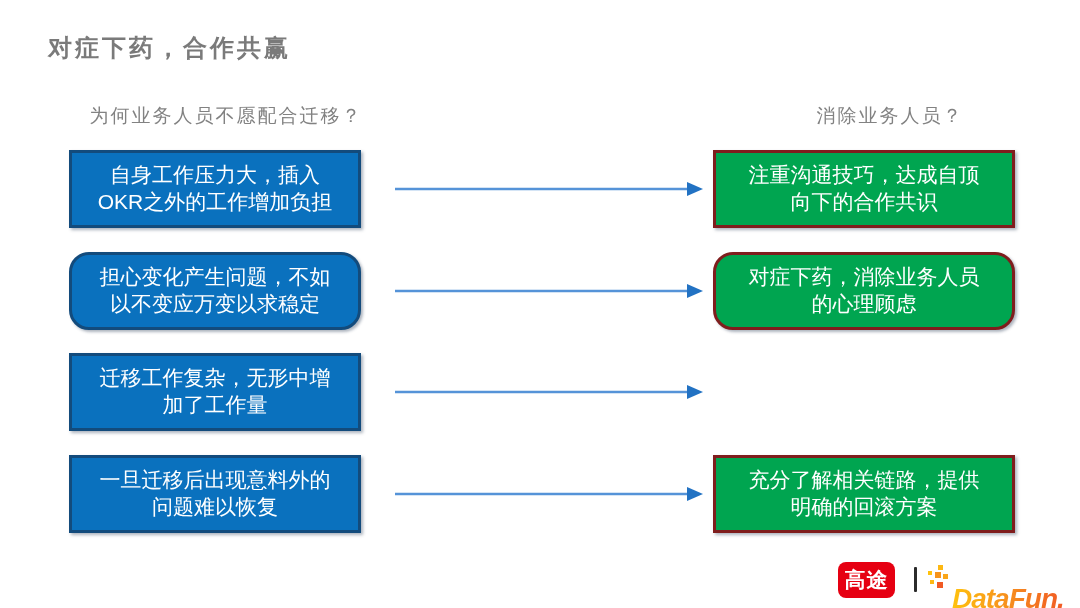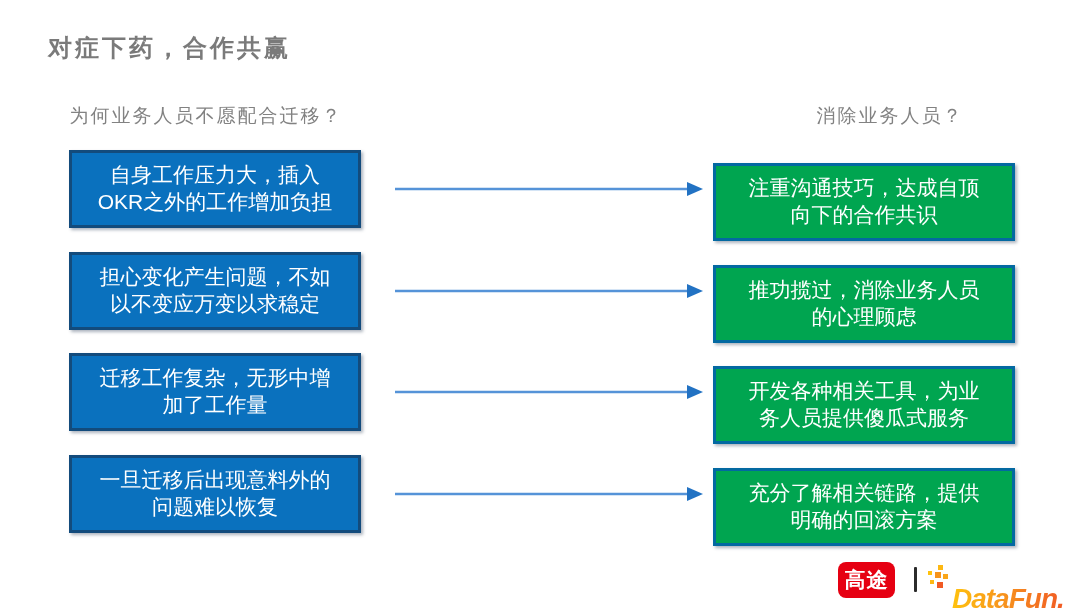--- a/index.html
+++ b/index.html
@@ -12,40 +12,40 @@
 
   .title{
     position:absolute;left:48px;top:32px;
     font-size:24px;font-weight:bold;color:#7a7a7a;letter-spacing:3px;
   }
 
   .col-header{
     position:absolute;top:103px;height:24px;
     font-size:19px;color:#828282;letter-spacing:2px;text-align:center;
   }
-  .col-header.left{left:36px;width:340px;}
+  .col-header.left{left:56px;width:340px;}
   .col-header.right{left:740px;width:300px;}
 
   .box{
     position:absolute;height:78px;box-sizing:border-box;
     display:flex;align-items:center;justify-content:center;
     text-align:center;color:#ffffff;
     font-family:Liberation Sans, sans-serif;
     font-size:21px;line-height:1.27;white-space:pre-line;
     box-shadow:2px 2px 3px rgba(20,40,70,0.35);
   }
   .problem{
     left:69px;width:292px;
     background:#0a71be;border:3px solid #134b7c;
   }
   .solution{
     left:713px;width:302px;
-    background:#00a550;border:3px solid #0369a1;margin-top:13px;
+    background:#00a550;border:3px solid #7f1d1d;
   }
-  .r0{top:150px;} .r1{top:252px;} .r2{top:353px;} .r3{top:455px;}
+  .r0{top:150px;} .r1{top:252px;border-radius:20px;} .r2{top:353px;} .r3{top:455px;}
 
   .arrow{
     position:absolute;left:393px;width:312px;height:20px;
   }
   .arrow.a0{top:179px;} .arrow.a1{top:281px;} .arrow.a2{top:382px;} .arrow.a3{top:484px;}
   .arrow svg{display:block;}
 
   .footer{position:absolute;left:0;top:0;width:100%;height:100%;pointer-events:none;padding-left:8px;}
   .gaotu{
     position:absolute;left:838px;top:562px;width:57px;height:36px;
@@ -84,24 +84,22 @@
 OKR之外的工作增加负担</div>
   <div class="box problem r1">担心变化产生问题，不如
 以不变应万变以求稳定</div>
   <div class="box problem r3">一旦迁移后出现意料外的
 问题难以恢复</div>
   <div class="box problem r2">迁移工作复杂，无形中增
 加了工作量</div>
 
   <div class="box solution r0">注重沟通技巧，达成自顶
 向下的合作共识</div>
-  <div class="box solution r1">推功揽过，消除业务人员
+  <div class="box solution r1">对症下药，消除业务人员
 的心理顾虑</div>
-  <div class="box solution r2">开发各种相关工具，为业
-务人员提供傻瓜式服务</div>
   <div class="box solution r3">充分了解相关链路，提供
 明确的回滚方案</div>
 
   <div class="arrow a0">
     <svg width="312" height="20" viewBox="0 0 312 20">
       <line x1="2" y1="10" x2="296" y2="10" stroke="#5593d8" stroke-width="2.5"></line>
       <polygon points="294,3 310,10 294,17" fill="#2272c3"></polygon>
     </svg>
   </div>
   <div class="arrow a1">

